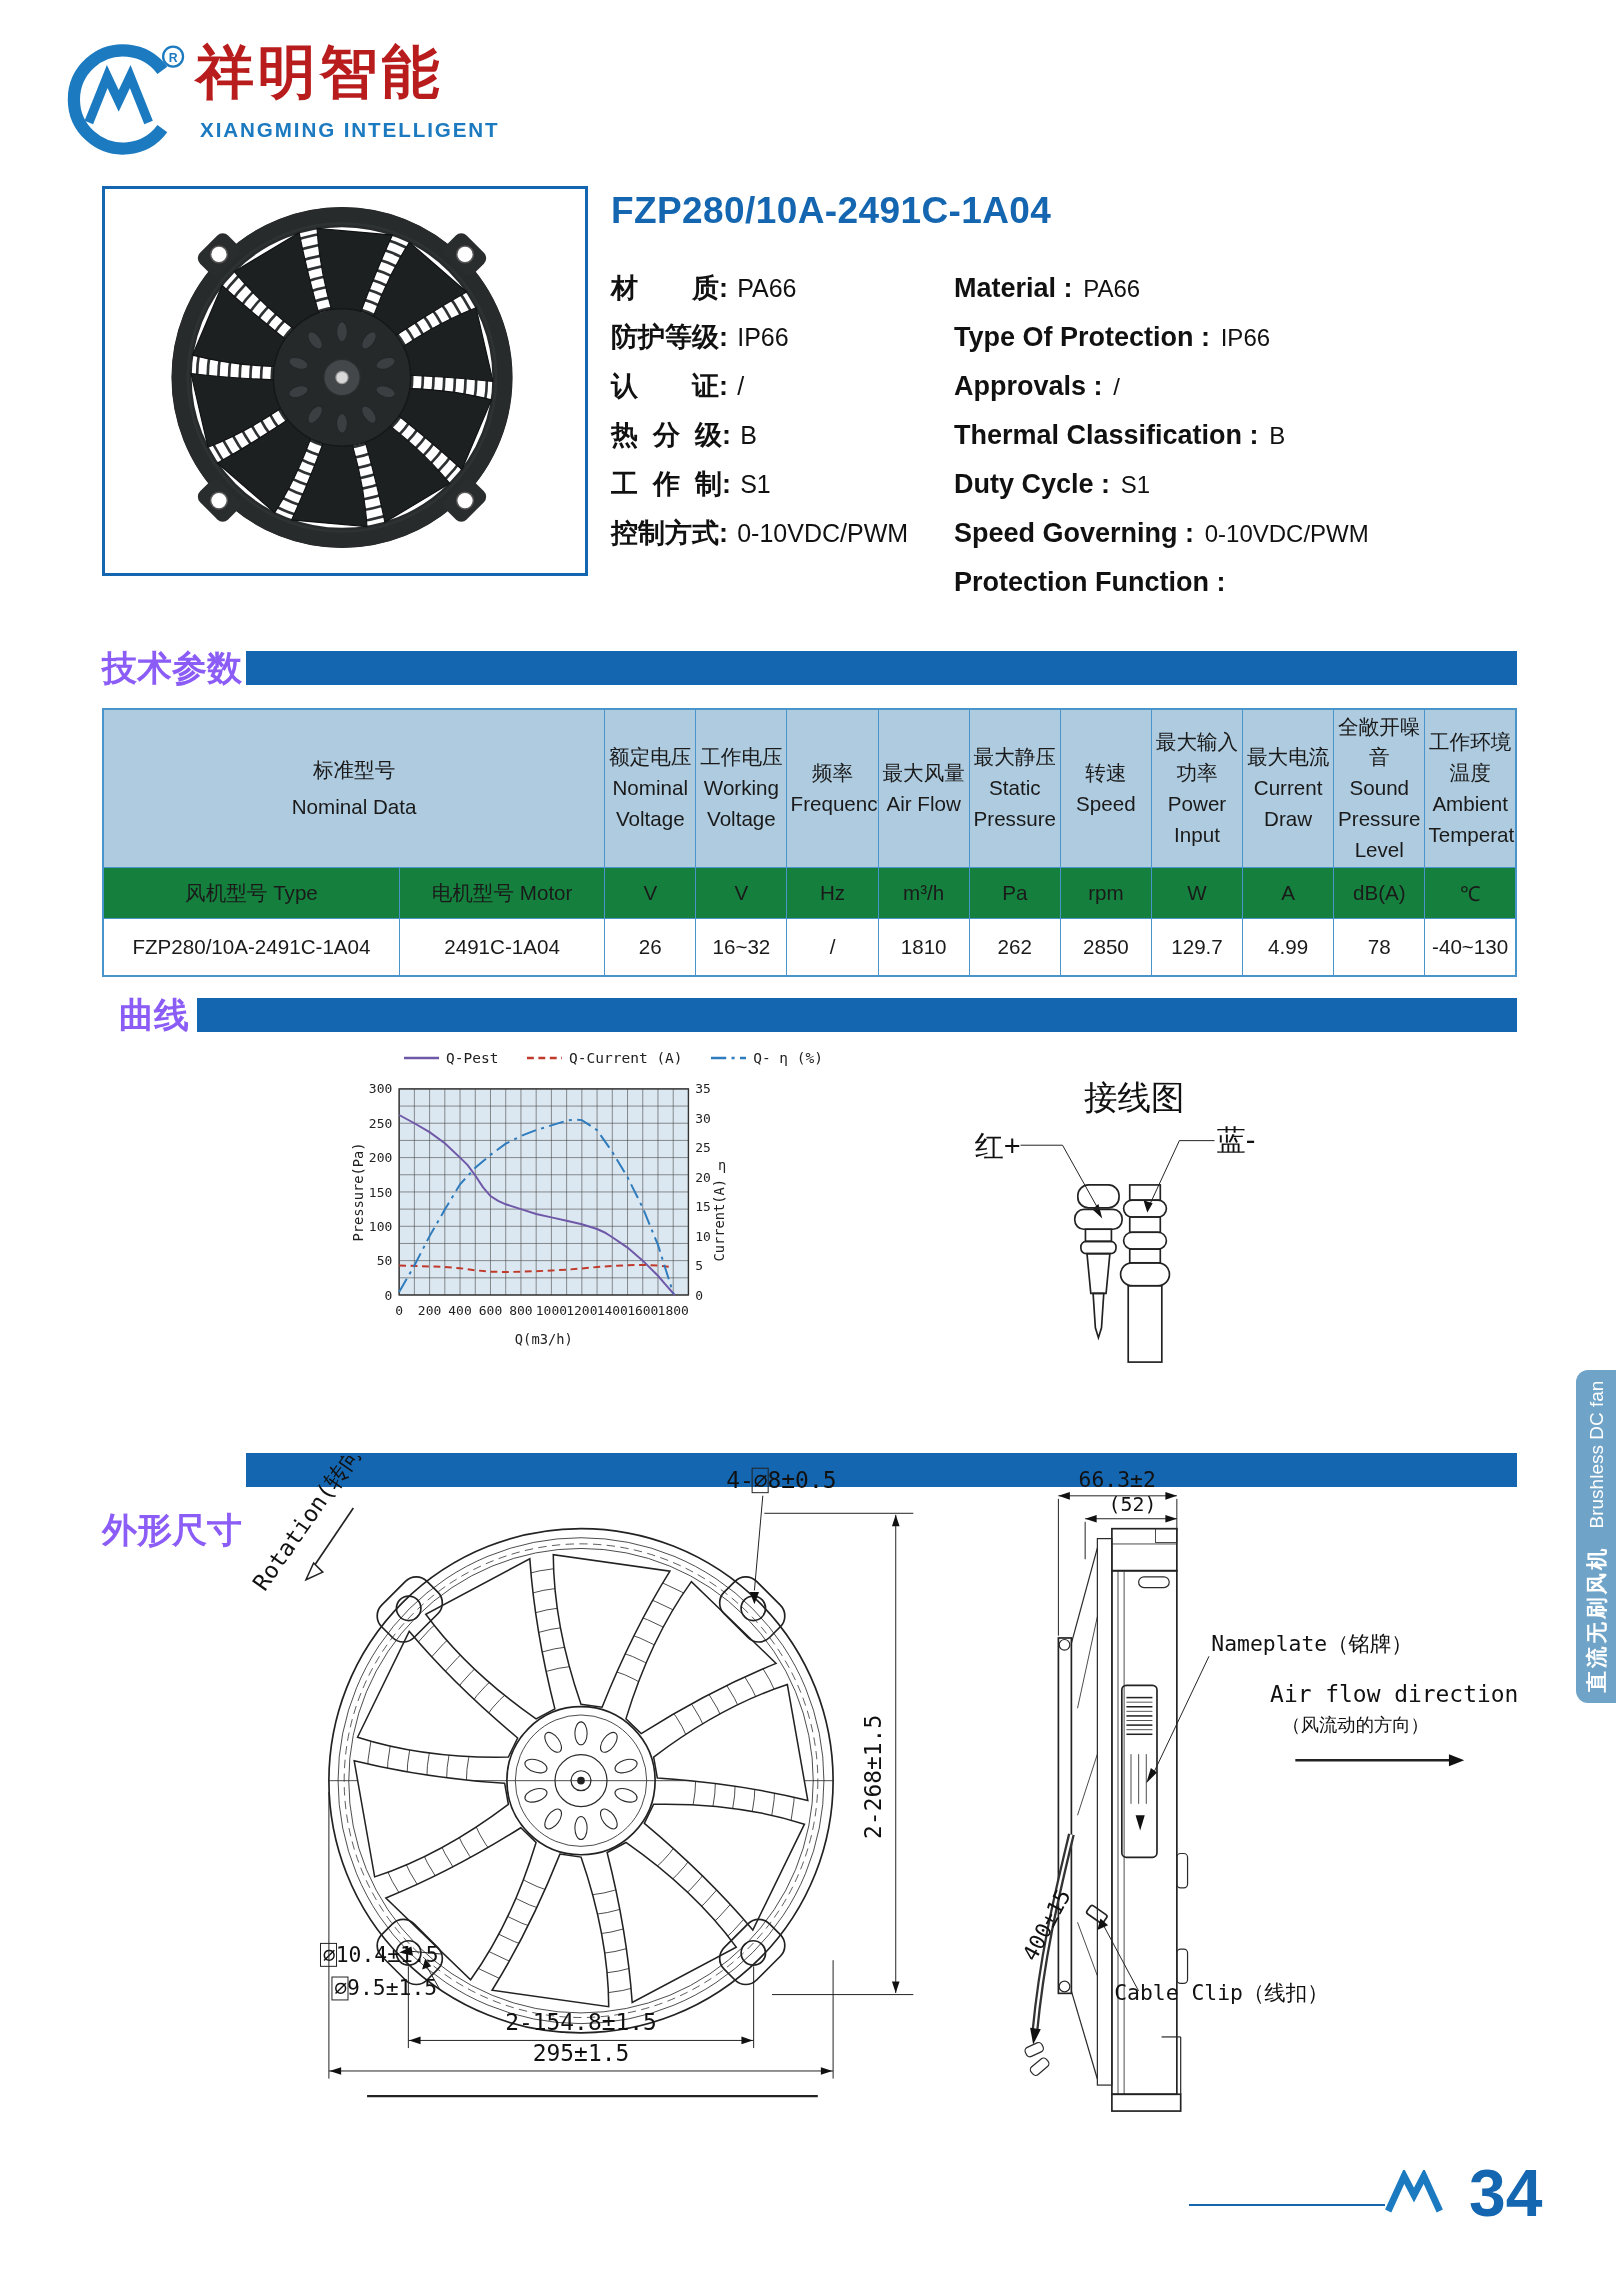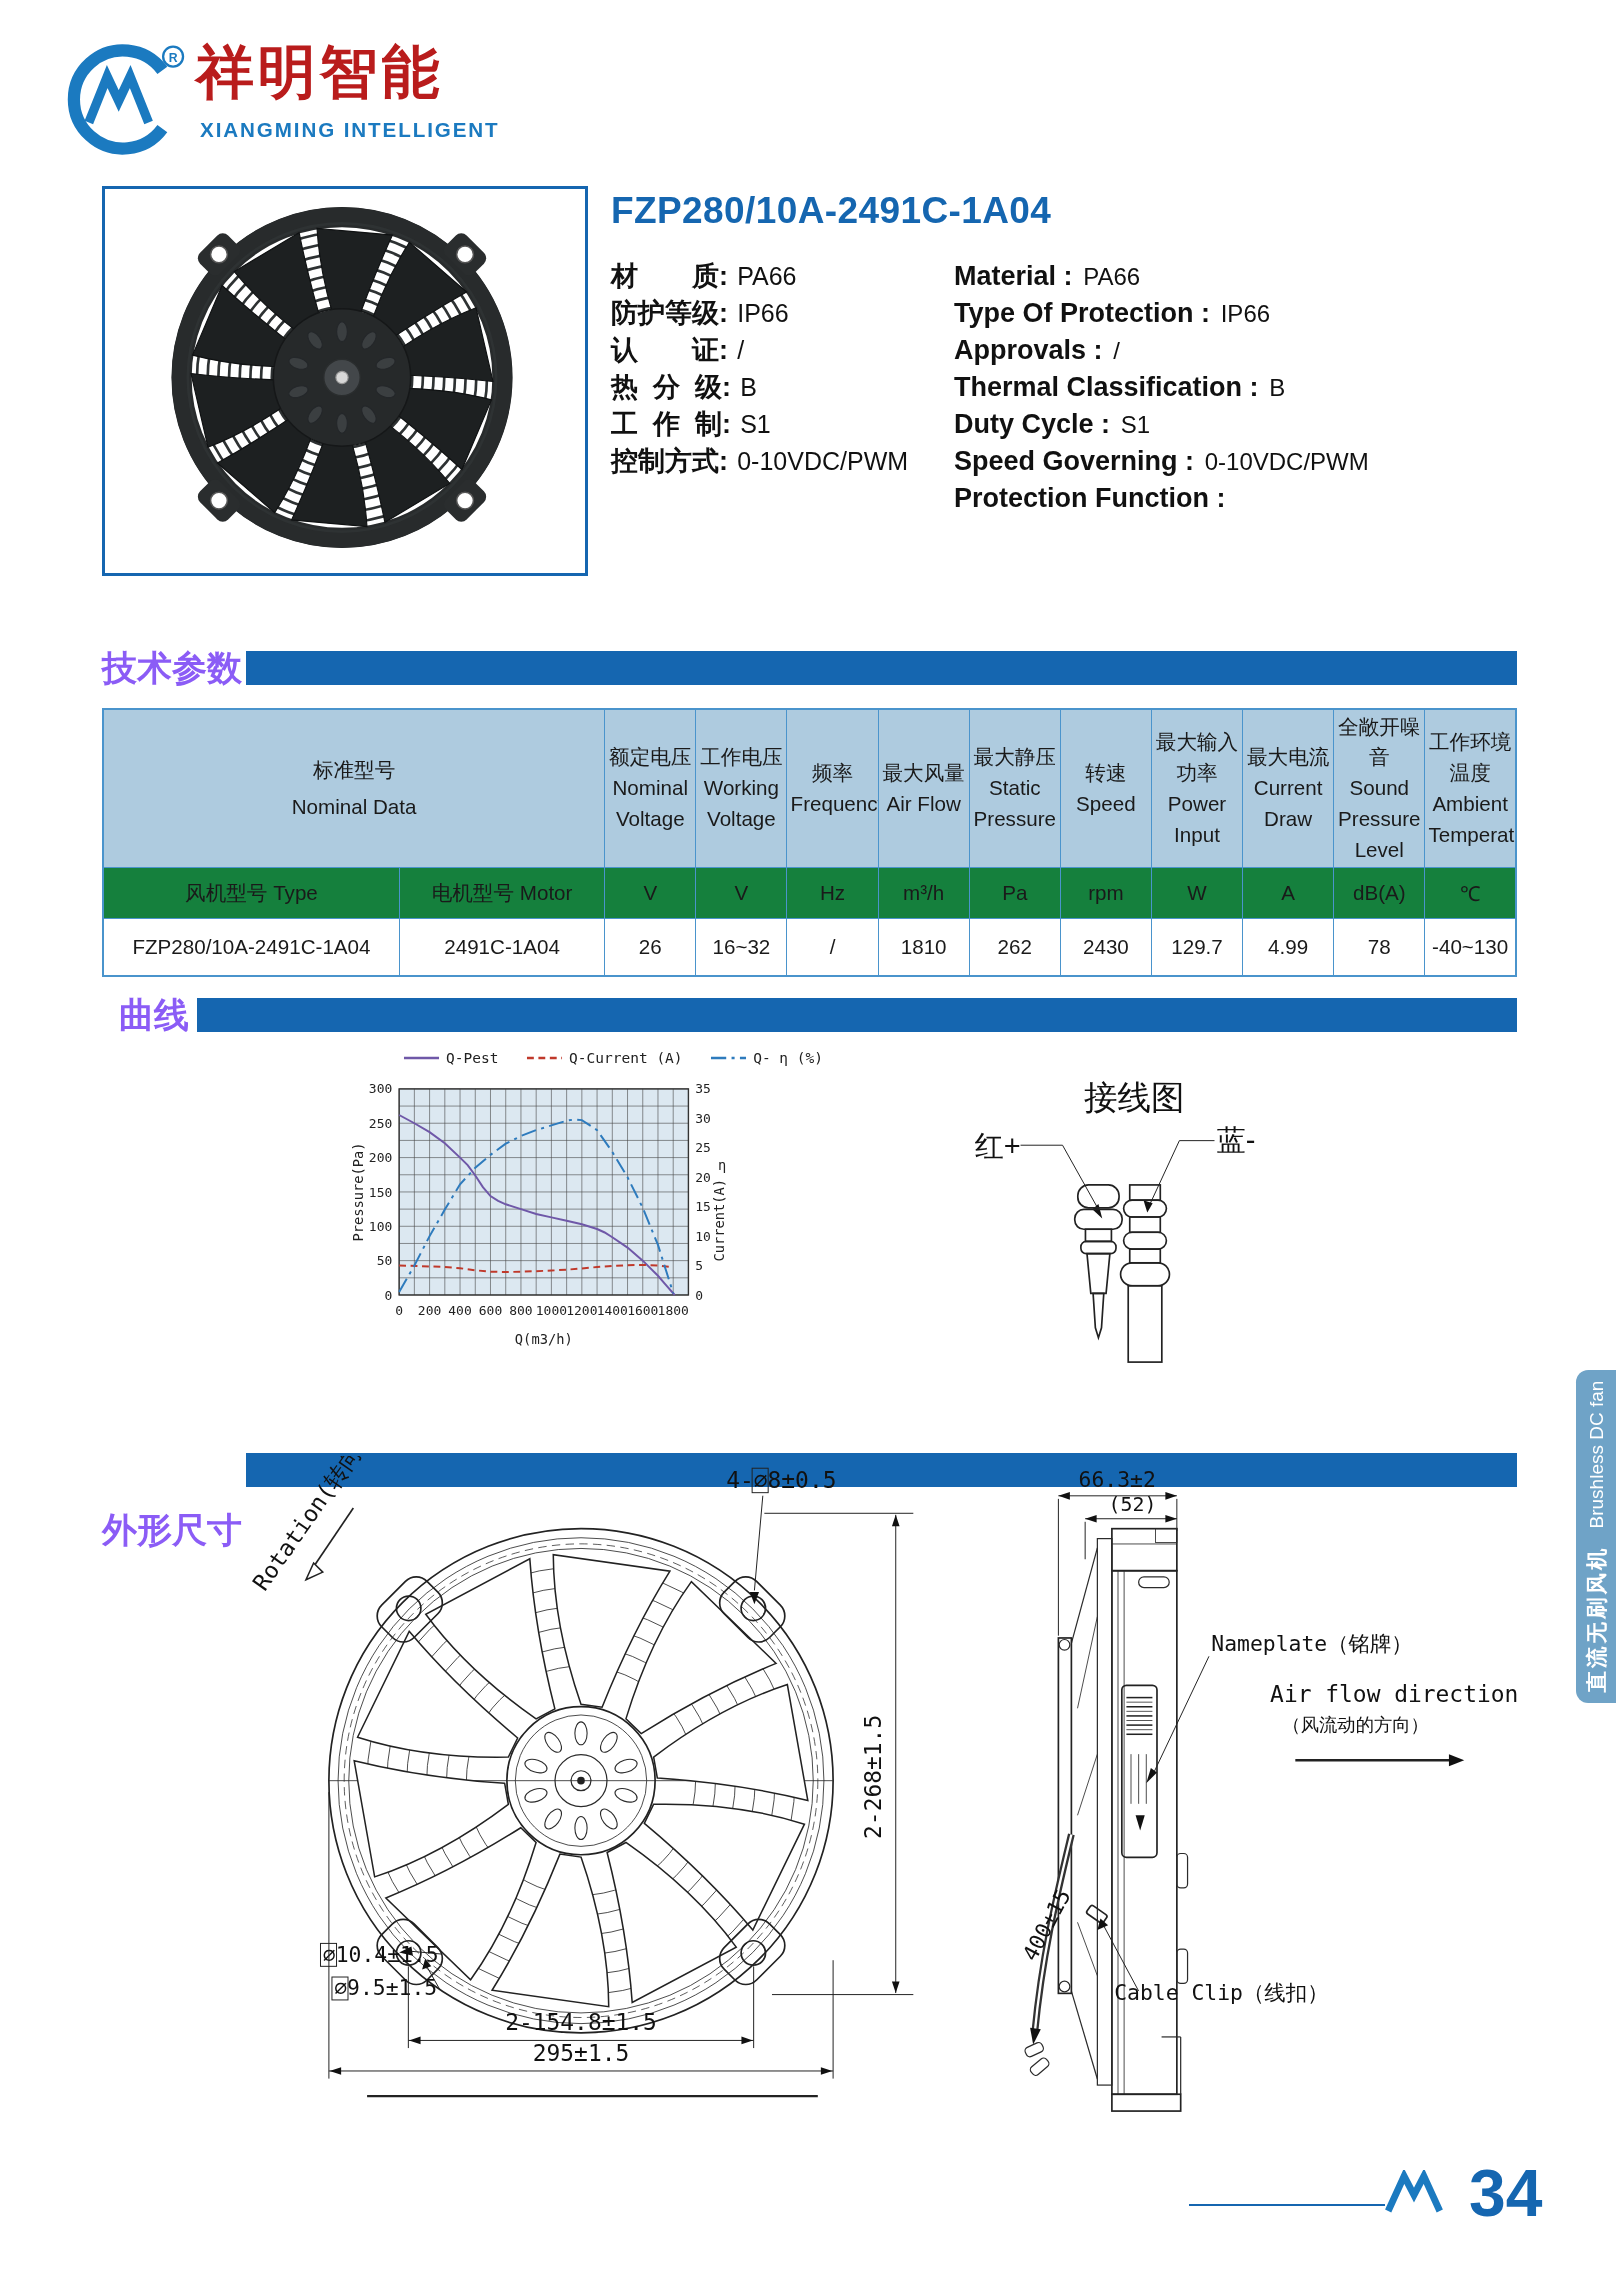--- a/index.html
+++ b/index.html
@@ -7,21 +7,21 @@
         font-family:"Liberation Sans",sans-serif;color:#111;}
   .abs{position:absolute;}
   
   .brand-cn{position:absolute;left:196px;top:34px;font-size:58px;font-weight:bold;color:#b91c1c;letter-spacing:3.8px;}
   .brand-en{position:absolute;left:200px;top:118px;font-size:20.6px;font-weight:bold;color:#1B7AC0;letter-spacing:1.9px;}
   
   .photo-box{position:absolute;left:102px;top:186px;width:480px;height:384px;border:3.1px solid #1566B0;background:#fff;}
   .prod-title{position:absolute;left:611px;top:190px;font-size:37px;font-weight:bold;color:#1566B0;letter-spacing:0.4px;}
   .specs-cn{position:absolute;left:611px;top:258px;width:345px;}
   .specs-en{position:absolute;left:954px;top:258px;width:619px;}
-  .spec-row{display:flex;align-items:flex-start;min-height:37px;}
+  .spec-row{display:flex;align-items:flex-start;min-height:37px;margin-top:12px;}
   .specs-cn .lbl{font-size:27px;font-weight:bold;white-space:pre;line-height:37px;}
   .specs-cn .val{font-size:25px;line-height:37px;margin-left:9.2px;}
   .specs-cn .wrapv{max-width:197px;line-height:34px;padding-top:1.5px;}
   .specs-en .lbl{font-size:27px;font-weight:bold;white-space:nowrap;line-height:37px;}
   .specs-en .val{font-size:24px;line-height:37px;margin-left:10.7px;}
   .specs-en .wrapv{max-width:254px;line-height:26px;padding-top:6.1px;}
   
   .sec-title{position:absolute;font-size:35px;font-weight:bold;color:#8b5cf6;}
   .sec-bar{position:absolute;height:34px;background:#1566B0;}
   
@@ -281,21 +281,21 @@
           <td class="unit">℃</td>
         </tr>
         <tr>
           <td class="val">FZP280/10A-2491C-1A04</td>
           <td class="val">2491C-1A04</td>
           <td class="val">26</td>
           <td class="val">16~32</td>
           <td class="val">/</td>
           <td class="val">1810</td>
           <td class="val">262</td>
-          <td class="val">2430</td>
+          <td class="val">2850</td>
           <td class="val">129.7</td>
           <td class="val">4.99</td>
           <td class="val">78</td>
           <td class="val">-40~130</td>
         </tr>
       </tbody>
     </table>
 
   <div class="sec-title" style="left:119px;top:992px">曲线</div>
   <div class="sec-bar" style="left:197px;top:998px;width:1320px"></div>

